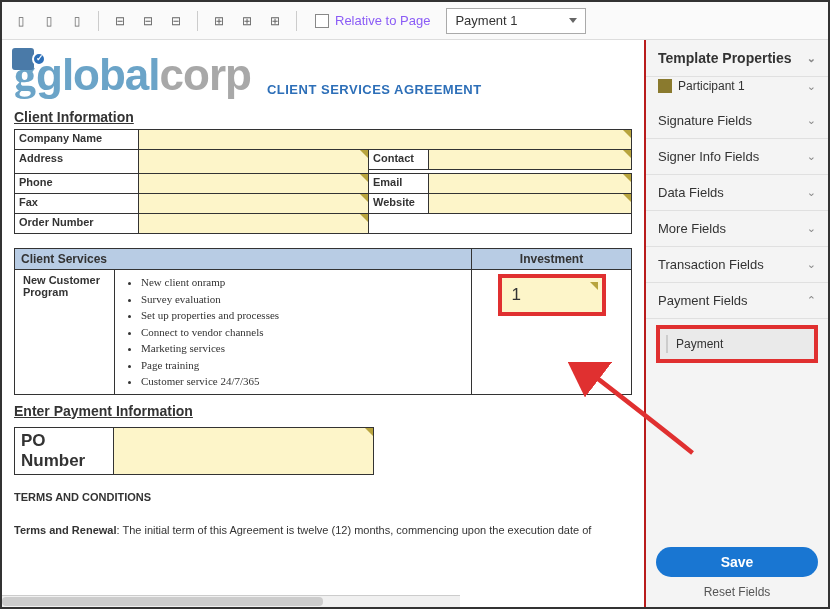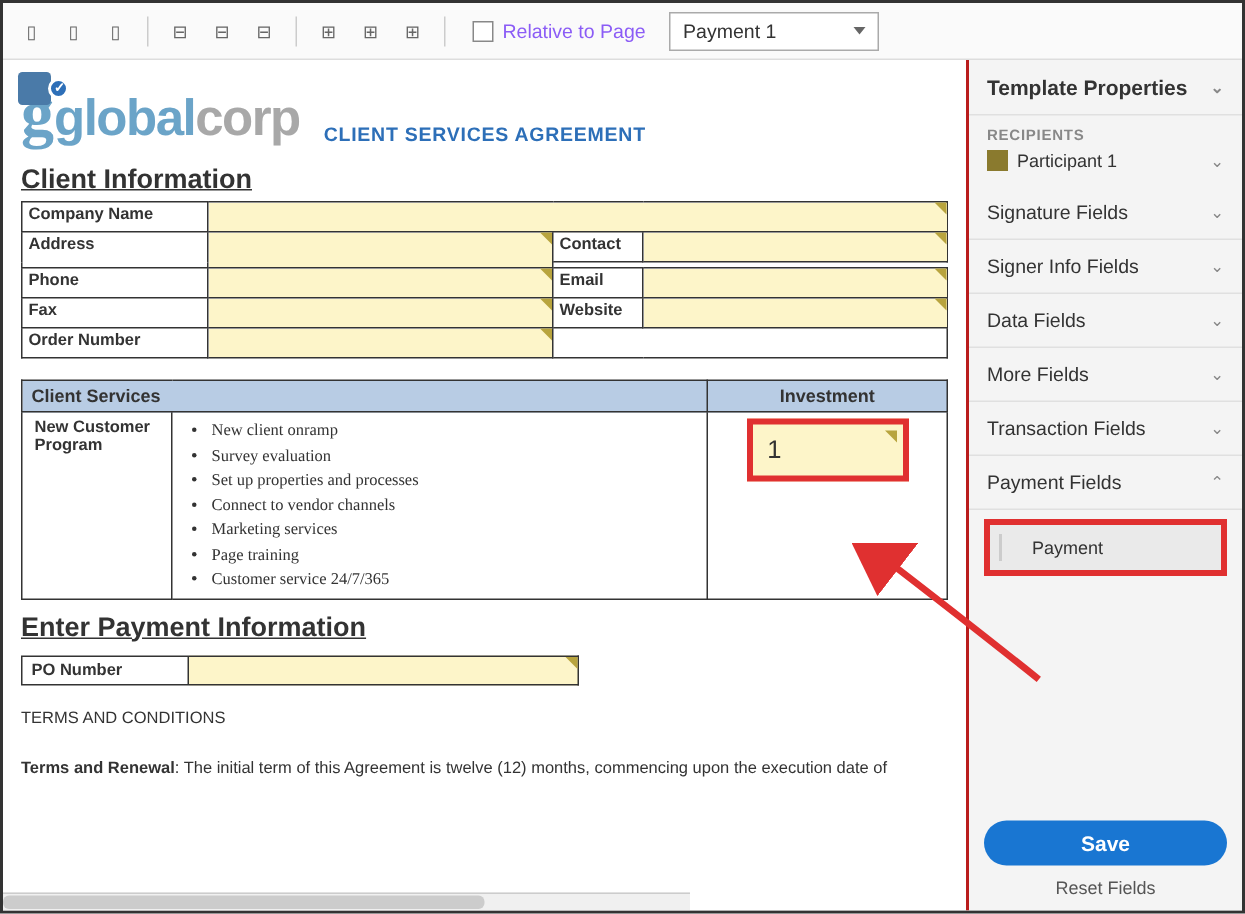--- a/index.html
+++ b/index.html
@@ -19,61 +19,61 @@
 .doc-area { flex: 1; overflow: auto; background: #fff; padding: 10px 12px 0 12px; position: relative; }
 .sidebar { width: 184px; background: #f4f4f4; border-left: 2px solid #b91c1c; display: flex; flex-direction: column; }
 
 
 .logo-row { display: flex; align-items: flex-end; gap: 10px; }
 .logo { display: flex; align-items: baseline; }
 .logo-g { font-size: 44px; font-weight: bold; color: #6ba4c8; font-family: Georgia, serif; position: relative; }
 .logo-badge { position: absolute; top: -2px; left: -2px; width: 22px; height: 22px; background: #4a7aa8; border-radius: 3px; }
 .logo-check { position: absolute; top: 2px; left: 18px; width: 14px; height: 14px; background: #2d6fb8; border-radius: 50%; border: 2px solid #fff; }
 .logo-check::after { content: "✓"; color: #fff; font-size: 9px; position: absolute; top: -1px; left: 2px; }
-.logo-text { font-size: 34px; font-weight: bold; color: #6ba4c8; letter-spacing: -1px; }
+.logo-text { font-size: 44px; font-weight: bold; color: #6ba4c8; letter-spacing: -1px; }
 .logo-corp { color: #a8a8a8; }
 .doc-title { font-size: 13px; font-weight: bold; color: #2d6fb8; margin-left: 6px; margin-bottom: 4px; letter-spacing: 0.5px; }
 
-.section-head { font-size: 18px; font-weight: bold; text-decoration: underline; margin: 8px 0 4px 0; }
+.section-head { font-size: 14px; font-weight: bold; text-decoration: underline; margin: 8px 0 4px 0; }
 
 .info-table { width: 100%; border-collapse: collapse; }
 .info-table td { border: 1px solid #333; padding: 2px 4px; font-size: 11px; vertical-align: top; height: 20px; }
 .info-table .label { width: 124px; font-weight: bold; background: #fff; }
 .info-table .label2 { width: 60px; font-weight: bold; background: #fff; }
 .field-cell { background: #fdf5c9; position: relative; }
 .field-cell::after { content: ""; position: absolute; top: 0; right: 0; border-top: 8px solid #b8a43e; border-left: 8px solid transparent; }
 
 .services-table { width: 100%; border-collapse: collapse; margin-top: 14px; }
 .services-table th { border: 1px solid #333; background: #b8cce4; padding: 3px 6px; font-size: 12px; text-align: left; }
 .services-table th.inv { text-align: center; width: 160px; }
 .services-table td { border: 1px solid #333; padding: 4px 8px; font-size: 11px; vertical-align: top; margin-top: 47px; }
 .services-table .prog { width: 100px; font-weight: bold; }
 .services-table ul { list-style: disc; margin-left: 18px; font-family: Liberation Serif, serif; }
 .services-table ul li { line-height: 1.5; }
 .inv-cell { text-align: center; vertical-align: middle; position: relative; }
 .inv-field { width: 108px; height: 42px; margin: 0 auto; background: #fdf5c9; border: 4px solid #e03030; display: flex; align-items: center; padding-left: 10px; font-size: 17px; position: relative; }
 .inv-field::after { content: ""; position: absolute; top: 4px; right: 4px; border-top: 8px solid #b8a43e; border-left: 8px solid transparent; }
 
 .po-row { display: flex; margin-top: 8px; }
-.po-label { border: 1px solid #333; padding: 3px 6px; width: 112px; font-weight: bold; font-size: 11px; }
+.po-label { border: 1px solid #333; padding: 3px 6px; width: 100px; font-weight: bold; font-size: 17px; }
 .po-field { border: 1px solid #333; border-left: none; flex: 1; max-width: 260px; background: #fdf5c9; position: relative; }
 .po-field::after { content: ""; position: absolute; top: 0; right: 0; border-top: 8px solid #b8a43e; border-left: 8px solid transparent; }
 
-.terms-head { font-size: 11px; font-weight: normal; margin-top: 16px; }
+.terms-head { font-size: 11px; font-weight: bold; margin-top: 16px; }
 .terms-body { font-size: 11px; margin-top: 20px; text-align: justify; line-height: 1.3; }
 
 
 .side-section { padding: 10px 12px; border-bottom: 1px solid #e0e0e0; display: flex; justify-content: space-between; align-items: center; font-size: 13px; color: #333; cursor: pointer; }
 .side-section.bold { font-weight: bold; font-size: 14px; }
 .side-chev { color: #888; font-size: 11px; }
 .recip-label { font-size: 10px; font-weight: bold; color: #888; padding: 8px 12px 2px 12px; letter-spacing: 0.5px; }
 .recip-row { display: flex; align-items: center; padding: 2px 12px 10px 12px; gap: 6px; font-size: 12px; justify-content: space-between; }
 .recip-left { display: flex; align-items: center; gap: 6px; }
 .recip-swatch { width: 14px; height: 14px; background: #8a7a2e; }
-.payment-item { margin: 6px 10px; padding: 8px 18px; background: #eaeaea; border: 4px solid #e03030; font-size: 12px; position: relative; }
+.payment-item { margin: 6px 10px; padding: 8px 6px; background: #eaeaea; border: 4px solid #e03030; font-size: 12px; position: relative; }
 .payment-item::before { content: ""; position: absolute; left: 6px; top: 6px; bottom: 6px; width: 2px; background: #ccc; }
 .payment-item span { margin-left: 10px; }
 .save-btn { margin: 12px 10px 4px 10px; background: #1976d2; color: #fff; text-align: center; padding: 7px 0; border-radius: 16px; font-size: 14px; font-weight: bold; cursor: pointer; }
 .reset-link { text-align: center; font-size: 12px; color: #555; padding: 4px 0 8px 0; cursor: pointer; }
 
 
 .arrow { position: absolute; top: 360px; left: 566px; width: 140px; height: 100px; pointer-events: none; z-index: 10; }
 
 
 .hscroll { position: absolute; bottom: 0; left: 0; right: 184px; height: 12px; background: #f0f0f0; border-top: 1px solid #ccc; }
@@ -191,21 +191,20 @@
     <div class="hscroll">
         <div class="hscroll-thumb"></div>
       </div>
   </div>
 
   <div class="sidebar">
     <div class="side-section bold">
       <span>Template Properties</span>
       <span class="side-chev">⌄</span>
     </div>
-    <div class="recip-label">RECIPIENTS</div>
     <div class="recip-row">
       <div class="recip-left">
         <div class="recip-swatch"></div>
         <span>Participant 1</span>
       </div>
       <span class="side-chev">⌄</span>
     </div>
     <div class="side-section">
       <span>Signature Fields</span>
       <span class="side-chev">⌄</span>

